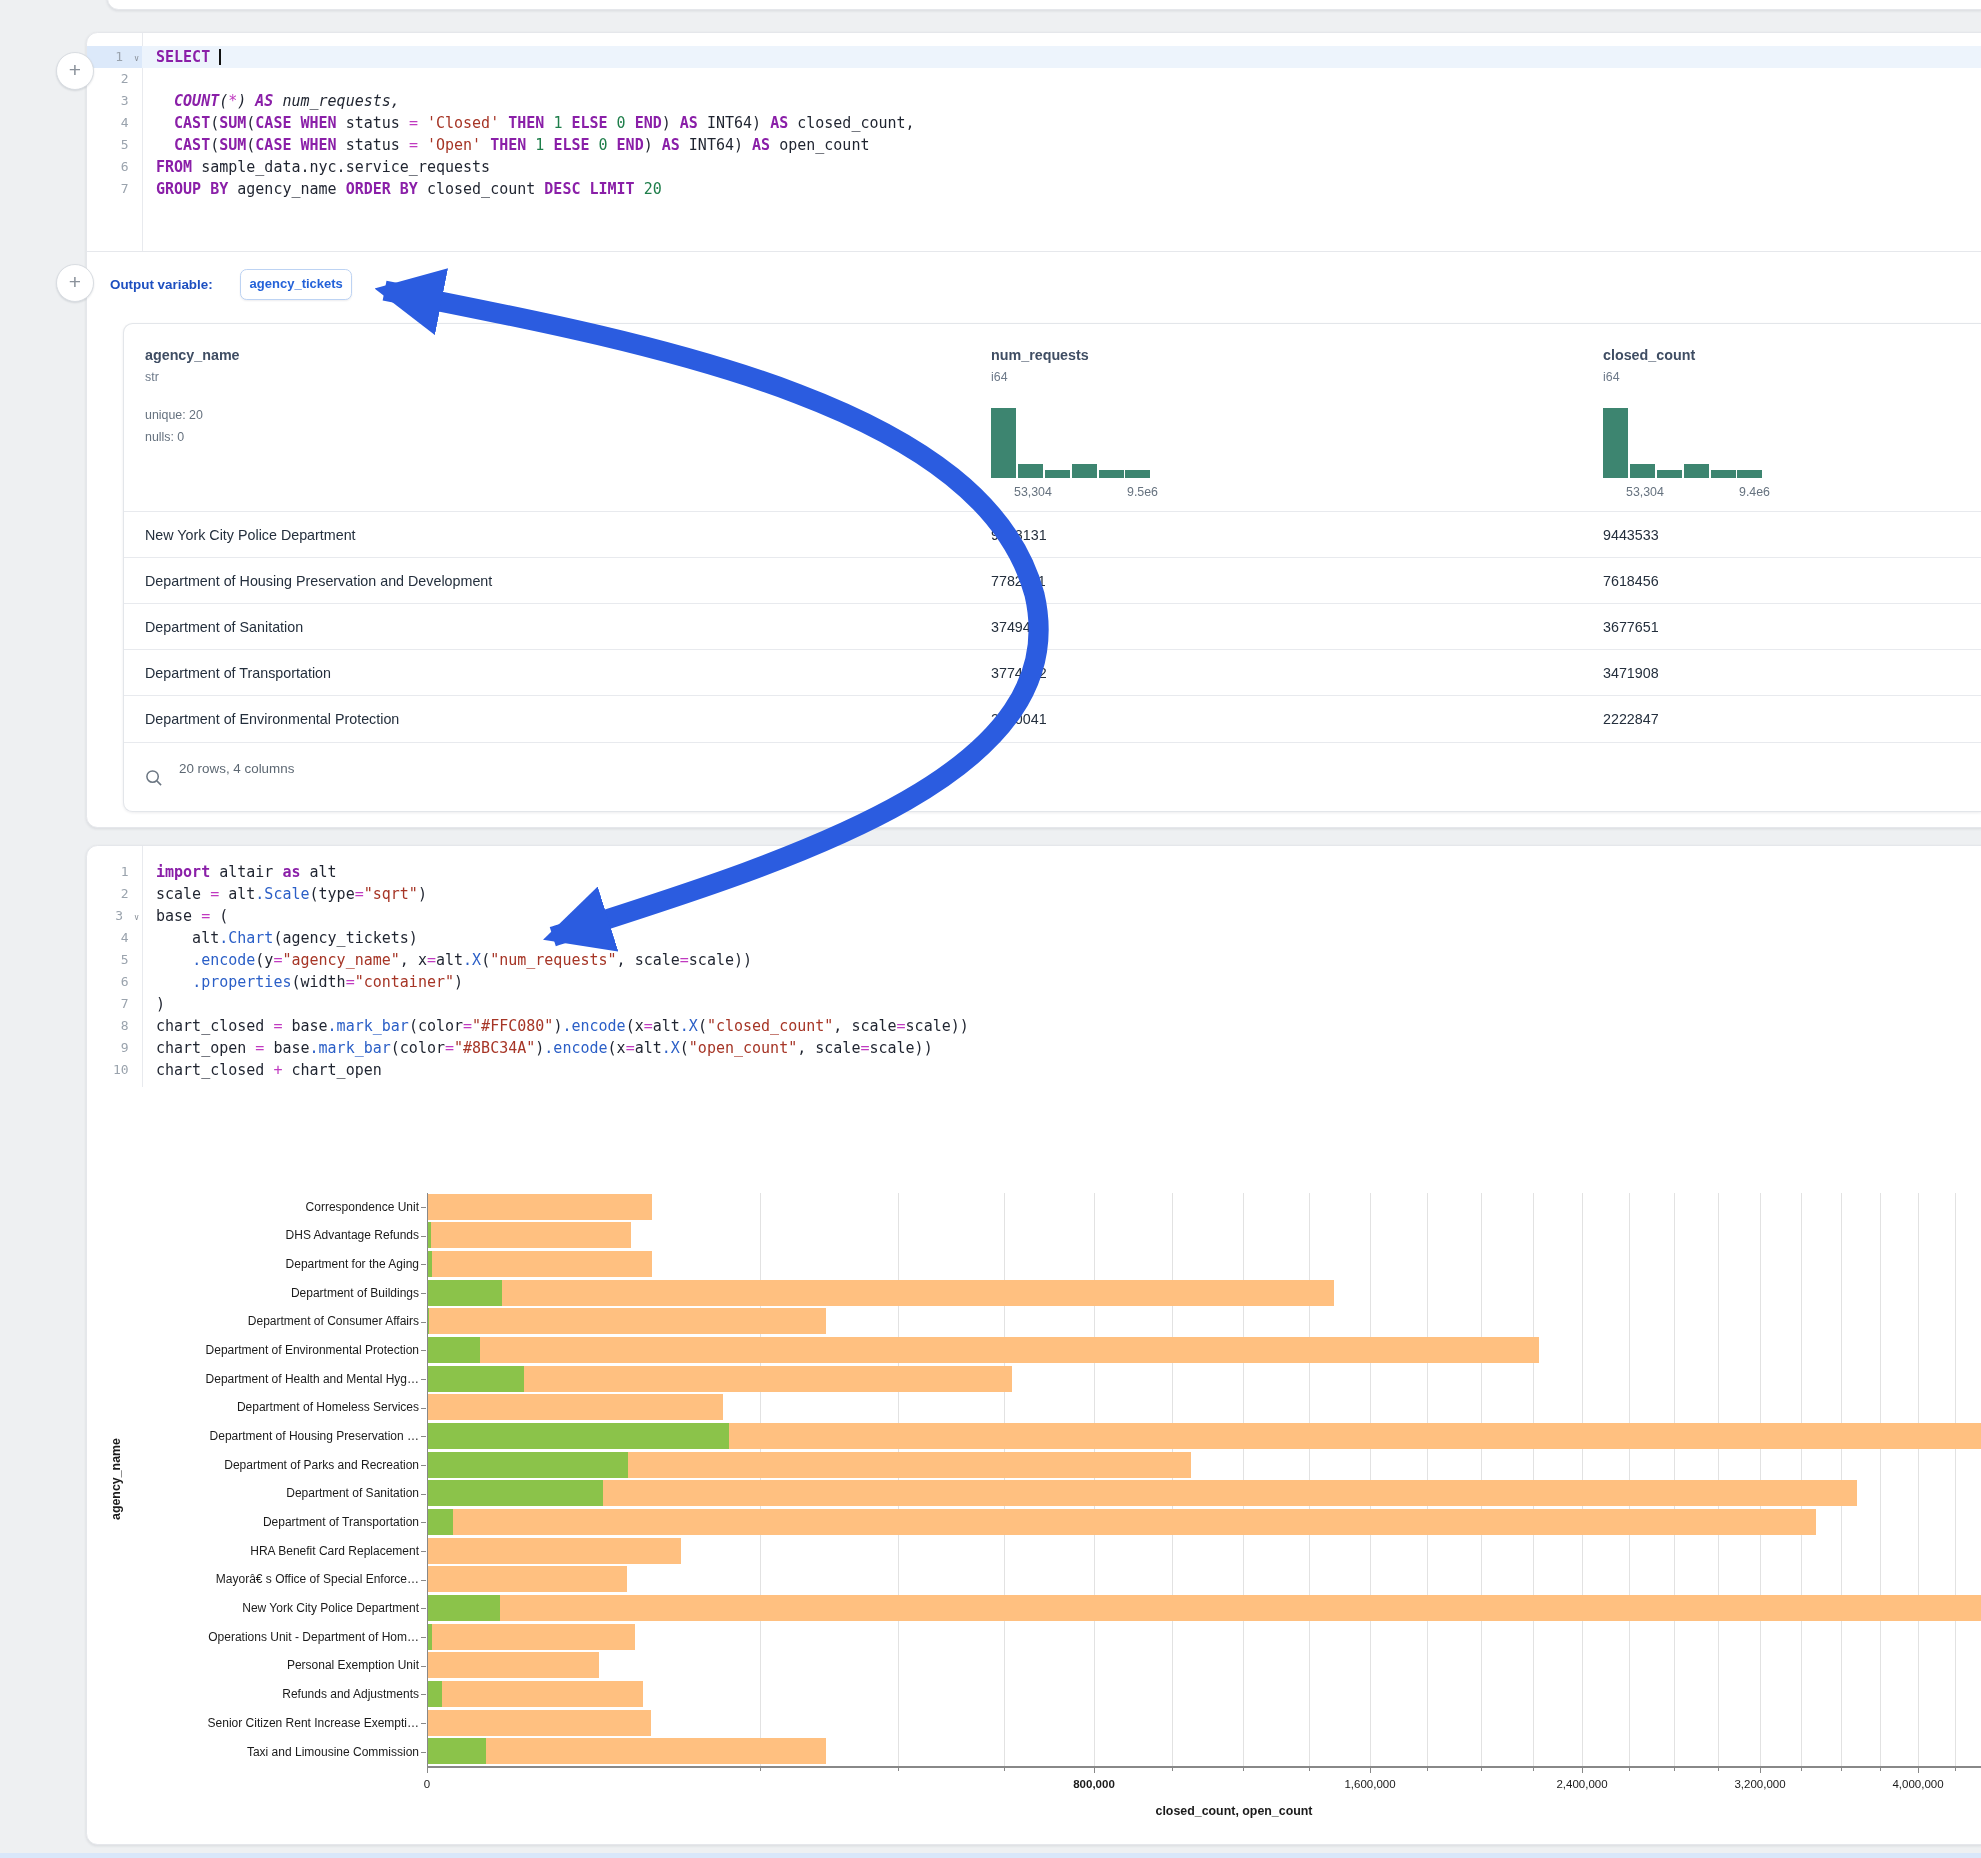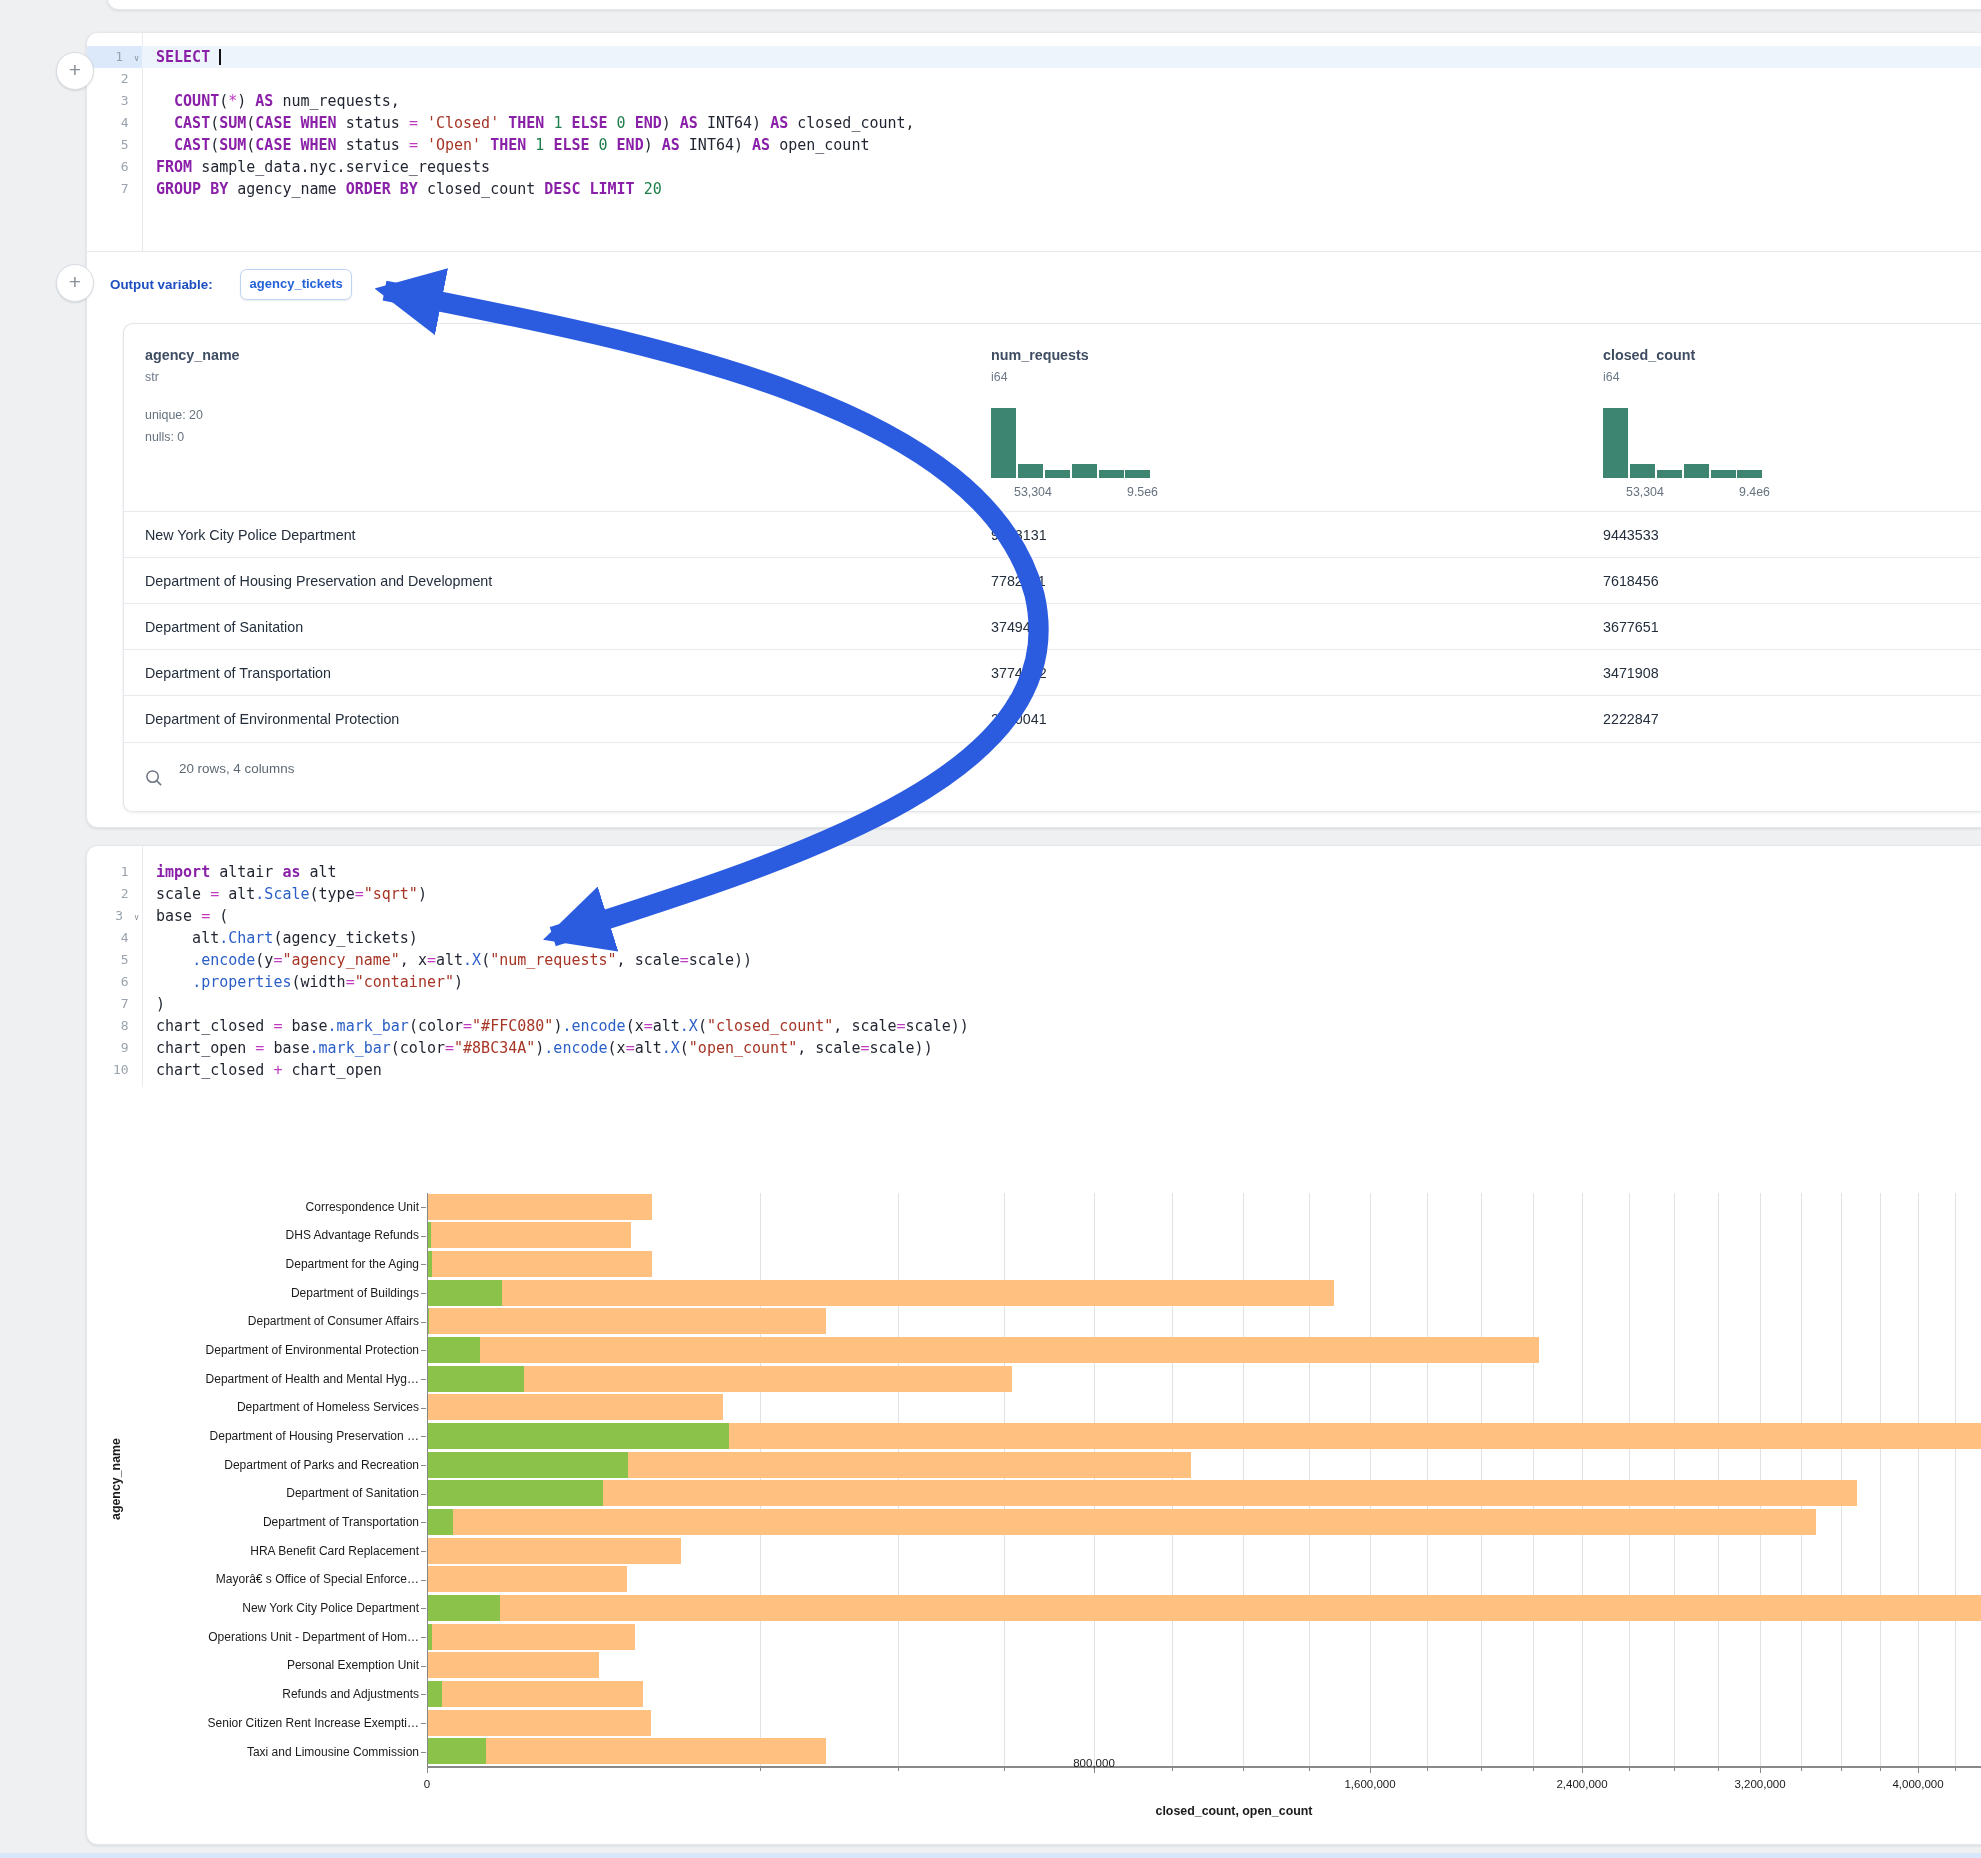--- a/index.html
+++ b/index.html
@@ -78,21 +78,21 @@
   <div class="card" style="left:86px;top:32px;right:0;height:794px;border-radius:11.5px 0 0 11.5px;">
     <div class="code-area" id="sql-editor" style="height:218px;">
       <div class="gutter-sep"></div>
     <div class="active-band" style="top:13.4px;">
           <div class="g"></div>
         </div>
         <div class="gl" style="top: 13.4px; padding-right: 19px;">1<span class="caret">∨</span></div>
         <div class="cl" style="top:13.4px;"><span class="tk-k">SELECT</span><span class="tk-p"> </span><span class="cursor"></span></div>
         <div class="gl" style="top:35px;">2</div>
         <div class="gl" style="top:57px;">3</div>
-        <div class="cl" style="top:57px;"><span class="tk-p">  </span><span class="tk-k">COUNT</span><span class="tk-p">(</span><span class="tk-o">*</span><span class="tk-p">) </span><span class="tk-k">AS</span><span class="tk-p"> num_requests,</span></div>
+        <div class="cl" style="top:57px;font-style:italic;"><span class="tk-p">  </span><span class="tk-k">COUNT</span><span class="tk-p">(</span><span class="tk-o">*</span><span class="tk-p">) </span><span class="tk-k">AS</span><span class="tk-p"> num_requests,</span></div>
         <div class="gl" style="top:79px;">4</div>
         <div class="cl" style="top:79px;"><span class="tk-p">  </span><span class="tk-k">CAST</span><span class="tk-p">(</span><span class="tk-k">SUM</span><span class="tk-p">(</span><span class="tk-k">CASE</span><span class="tk-p"> </span><span class="tk-k">WHEN</span><span class="tk-p"> status </span><span class="tk-o">=</span><span class="tk-p"> </span><span class="tk-s">'Closed'</span><span class="tk-p"> </span><span class="tk-k">THEN</span><span class="tk-p"> </span><span class="tk-n">1</span><span class="tk-p"> </span><span class="tk-k">ELSE</span><span class="tk-p"> </span><span class="tk-n">0</span><span class="tk-p"> </span><span class="tk-k">END</span><span class="tk-p">) </span><span class="tk-k">AS</span><span class="tk-p"> INT64) </span><span class="tk-k">AS</span><span class="tk-p"> closed_count,</span></div>
         <div class="gl" style="top:101px;">5</div>
         <div class="cl" style="top:101px;"><span class="tk-p">  </span><span class="tk-k">CAST</span><span class="tk-p">(</span><span class="tk-k">SUM</span><span class="tk-p">(</span><span class="tk-k">CASE</span><span class="tk-p"> </span><span class="tk-k">WHEN</span><span class="tk-p"> status </span><span class="tk-o">=</span><span class="tk-p"> </span><span class="tk-s">'Open'</span><span class="tk-p"> </span><span class="tk-k">THEN</span><span class="tk-p"> </span><span class="tk-n">1</span><span class="tk-p"> </span><span class="tk-k">ELSE</span><span class="tk-p"> </span><span class="tk-n">0</span><span class="tk-p"> </span><span class="tk-k">END</span><span class="tk-p">) </span><span class="tk-k">AS</span><span class="tk-p"> INT64) </span><span class="tk-k">AS</span><span class="tk-p"> open_count</span></div>
         <div class="gl" style="top:123px;">6</div>
         <div class="cl" style="top:123px;"><span class="tk-k">FROM</span><span class="tk-p"> sample_data.nyc.service_requests</span></div>
         <div class="gl" style="top:145px;">7</div>
         <div class="cl" style="top:145px;"><span class="tk-k">GROUP BY</span><span class="tk-p"> agency_name </span><span class="tk-k">ORDER BY</span><span class="tk-p"> closed_count </span><span class="tk-k">DESC</span><span class="tk-p"> </span><span class="tk-k">LIMIT</span><span class="tk-p"> </span><span class="tk-n">20</span></div>
       </div>
     <div class="divider" style="top:218px;"></div>
@@ -307,21 +307,21 @@
       <div class="bar" style="left:331px;top:525px;width:224px;background:#FFC080;"></div>
       <div class="ylab" style="left:0;top:553px;width:323px;">Taxi and Limousine Commission</div>
       <div class="ytick" style="left:325px;top:567px;"></div>
       <div class="bar" style="left:331px;top:553px;width:399px;background:#FFC080;"></div>
       <div class="bar" style="left:331px;top:553px;width:59px;background:#8BC34A;"></div>
       <div class="domain" style="left:331px;top:7.6px;width:1px;height:574px;"></div>
       <div class="domain" style="left:331px;top:581px;height:1.9px;right:0;"></div>
       <div class="xtick" style="left:331px;top:581px;height:6.7px;"></div>
       <div class="xlab" style="left:331px;top:593px;">0</div>
       <div class="xtick" style="left:998px;top:581px;height:6.7px;"></div>
-      <div class="xlab" style="left:998px;top:572px;">800,000</div>
+      <div class="xlab" style="left:998px;top:593px;font-weight:bold;">800,000</div>
       <div class="xtick" style="left:1274px;top:581px;height:6.7px;"></div>
       <div class="xlab" style="left:1274px;top:593px;">1,600,000</div>
       <div class="xtick" style="left:1486px;top:581px;height:6.7px;"></div>
       <div class="xlab" style="left:1486px;top:593px;">2,400,000</div>
       <div class="xtick" style="left:1664px;top:581px;height:6.7px;"></div>
       <div class="xlab" style="left:1664px;top:593px;">3,200,000</div>
       <div class="xtick" style="left:1822px;top:581px;height:6.7px;"></div>
       <div class="xlab" style="left:1822px;top:593px;">4,000,000</div>
       <div class="axis-title-x" style="left:1138px;top:619px;">closed_count, open_count</div>
       <div class="axis-title-y" style="left:13.4px;top:335px;">agency_name</div>

